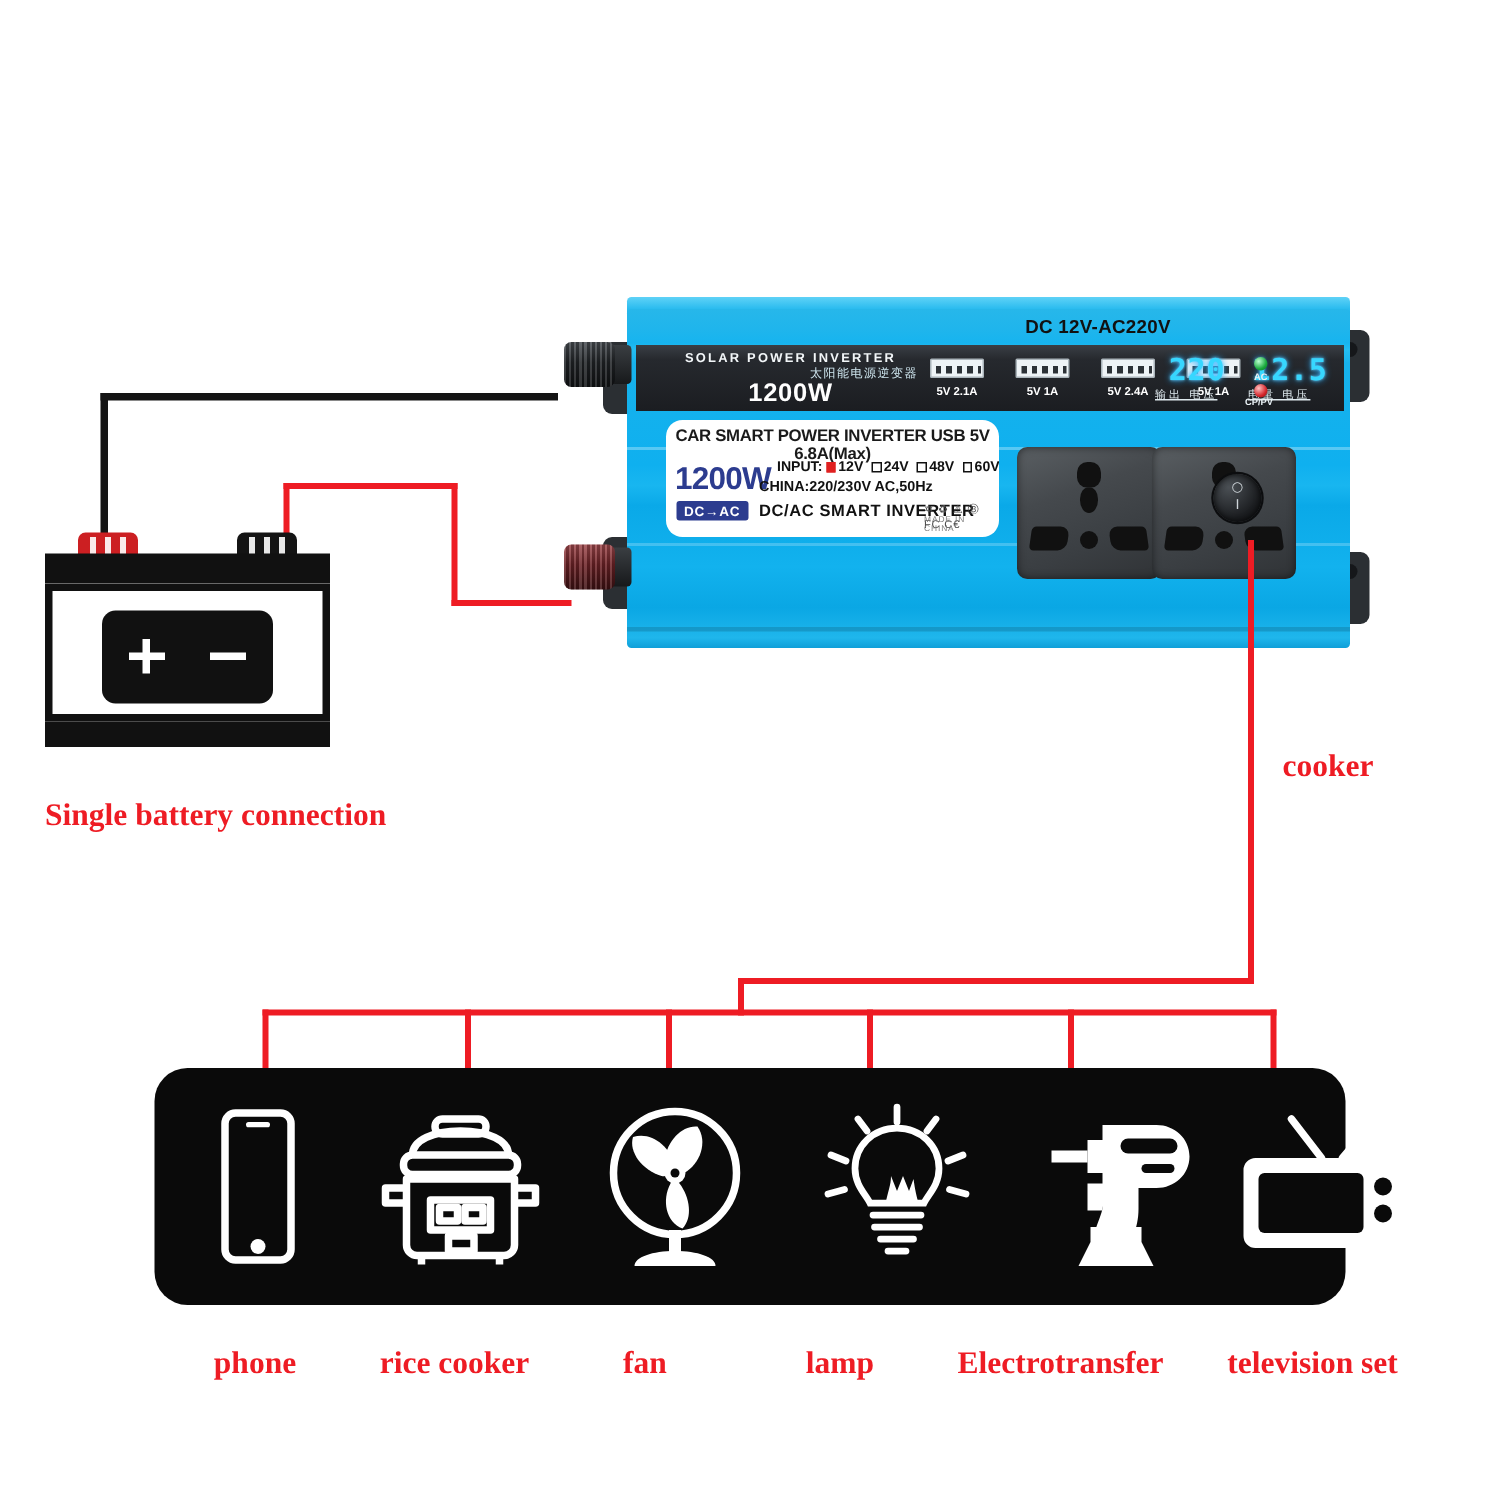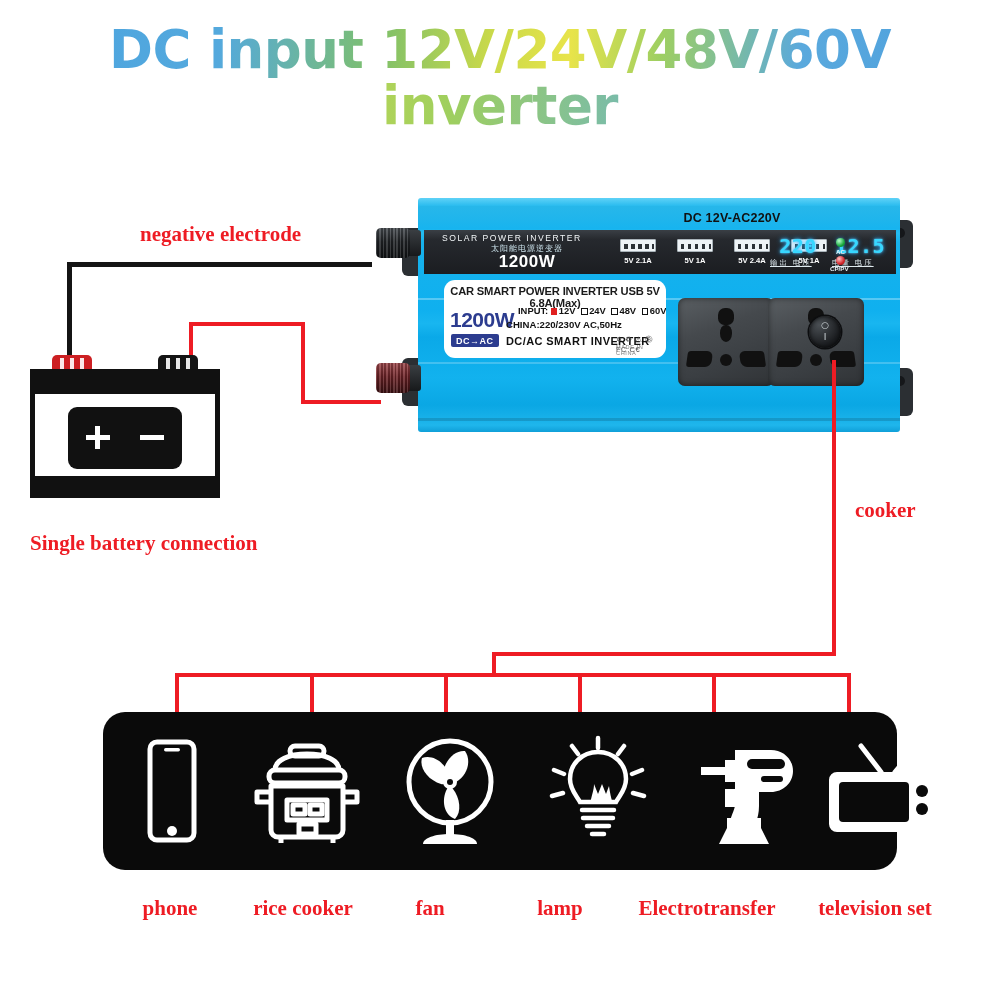--- a/index.html
+++ b/index.html
@@ -77,22 +77,22 @@
   }
   .inv-black-strip{
     position:absolute;left:52px;top:32px;width:472px;height:44px;
     background:linear-gradient(180deg,#3a3f45 0%,#26292e 22%,#1b1d21 100%);
   }
   .inv-dc-label{
     position:absolute;top:13px;left:250px;width:220px;text-align:center;
     color:#111;font-weight:bold;font-size:12.5px;letter-spacing:.2px;
     font-family:"Liberation Sans",sans-serif;
   }
-  .brandline{position:absolute;left:18px;top:3px;width:170px;color:#f2f6f8;font-size:8.6px;font-weight:normal;letter-spacing:1.5px;}
-  .brandcn{position:absolute;left:18px;top:13px;width:170px;text-align:center;color:#cfe6ef;font-size:8px;letter-spacing:1px;}
+  .brandline{position:absolute;left:18px;top:3px;width:170px;text-align:center;color:#f2f6f8;font-size:8.6px;font-weight:bold;letter-spacing:1.5px;}
+  .brandcn{position:absolute;left:18px;top:13px;width:170px;text-align:right;color:#cfe6ef;font-size:8px;letter-spacing:1px;}
   .brandw{position:absolute;left:18px;top:22px;width:170px;text-align:center;color:#fff;font-size:17px;font-weight:bold;letter-spacing:.5px;}
 
   .usb{position:absolute;top:9px;width:36px;}
   .usb .port{width:36px;height:13px;background:#eef3f6;border:1.3px solid #aab4ba;box-sizing:border-box;position:relative;border-radius:1px;}
   .usb .port:after{content:"";position:absolute;left:3px;top:4px;width:30px;height:5px;
      background:repeating-linear-gradient(90deg,#2c3136 0 3.5px,transparent 3.5px 7px);}
   .usb .cap{margin-top:4px;text-align:center;color:#fff;font-size:7.6px;font-weight:bold;white-space:nowrap;}
 
   .lcd{position:absolute;top:6px;height:22px;}
   .lcd .digits{
@@ -161,29 +161,24 @@
   }
   .appicon{position:absolute;top:22px;width:110px;height:114px;}
   .applabel{position:absolute;top:896px;color:#ee1c24;font-family:"Liberation Serif",serif;font-weight:bold;font-size:21px;text-align:center;white-space:nowrap;}
   svg{display:block;overflow:visible;}
 </style>
 </head>
 <body>
 
 <div id="stage">
 
-  <div class="title-wrap">
-    <span class="title-line">DC input 12V/24V/48V/60V</span>
-    <span class="title-line second">inverter</span>
-  </div>
 
   <div class="wire-black" style="left:67px;top:262px;width:5px;height:100px;"></div>
   <div class="wire-black" style="left:67px;top:262px;width:305px;height:5px;"></div>
 
-  <div class="lbl" style="left:140px;top:222px;">negative electrode</div>
 
   <div class="wire" style="left:189px;top:322px;width:4px;height:42px;"></div>
   <div class="wire" style="left:189px;top:322px;width:116px;height:4px;"></div>
   <div class="wire" style="left:301px;top:322px;width:4px;height:82px;"></div>
   <div class="wire" style="left:301px;top:400px;width:80px;height:4px;"></div>
 
 
   <div id="battery">
     <div class="term red" style="left:22px;top:0;">
       <div class="slot" style="left:8px;"></div>

